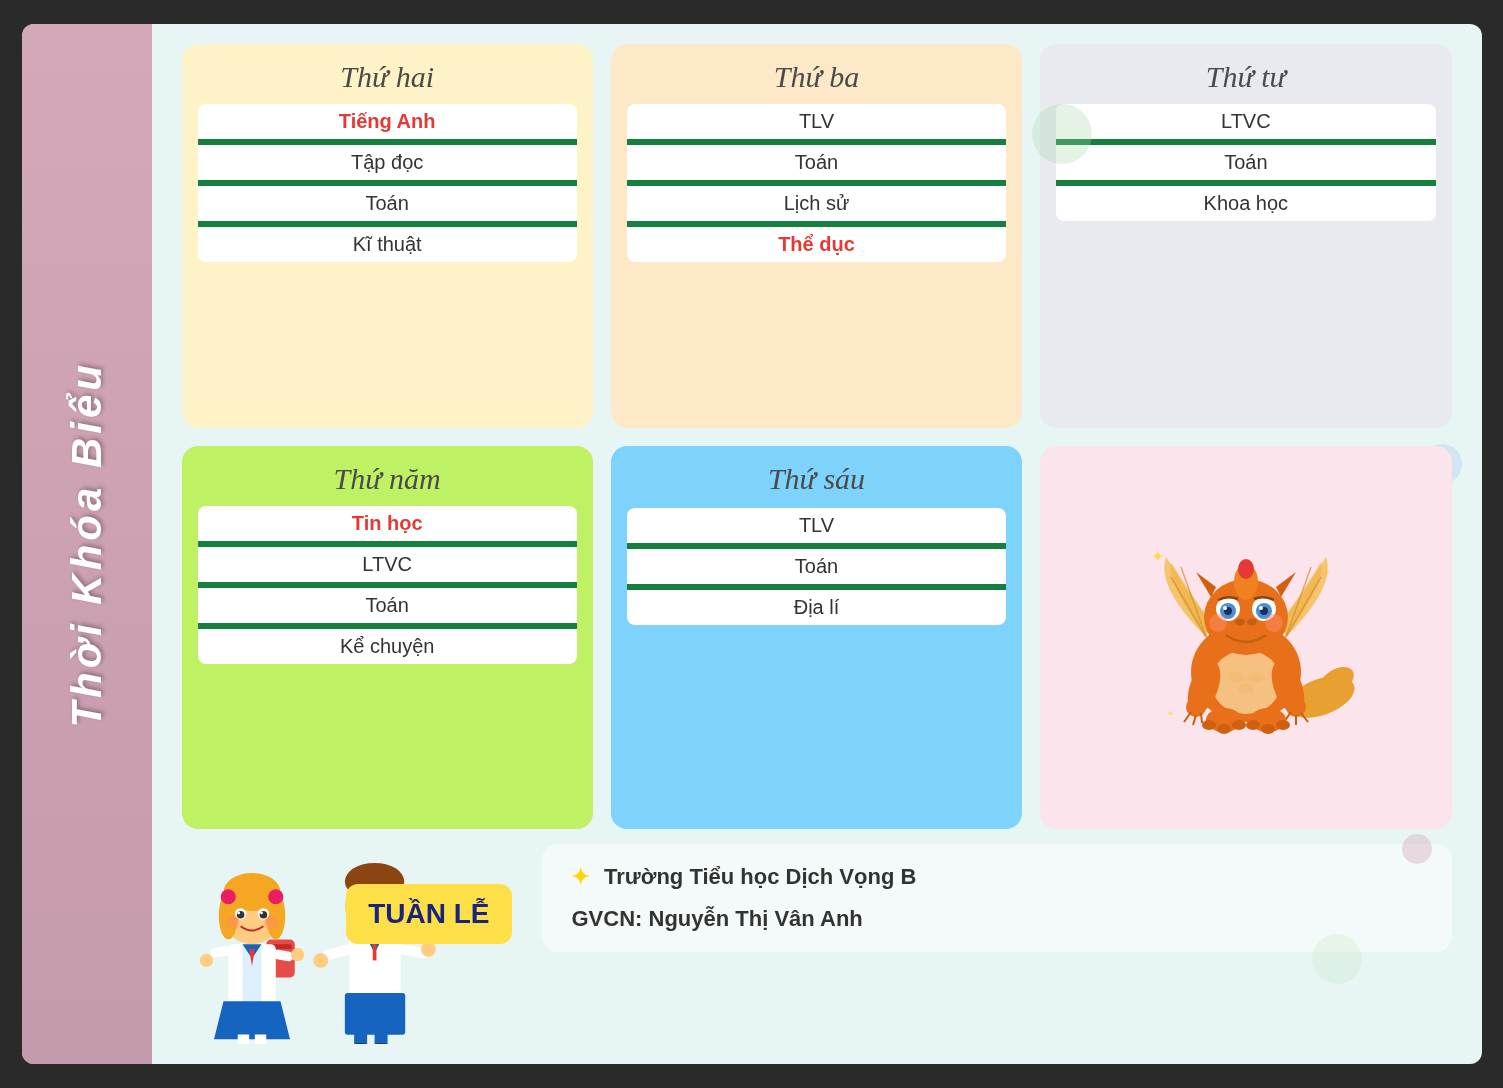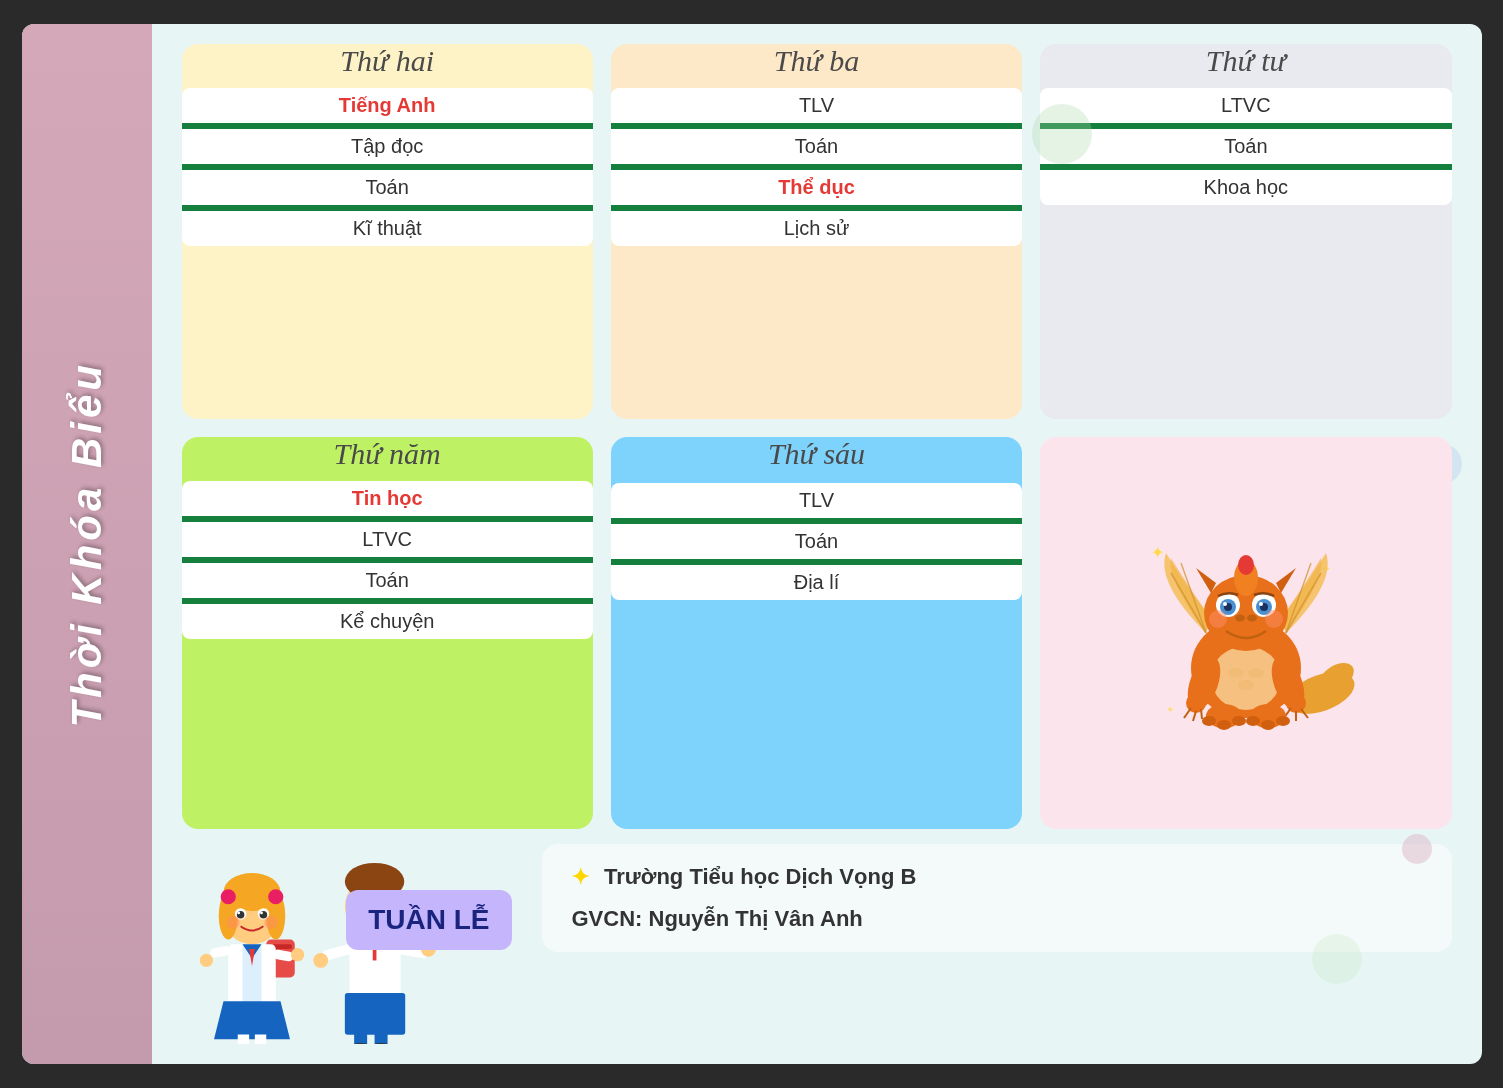--- a/index.html
+++ b/index.html
@@ -60,21 +60,21 @@
     .days-grid {
       display: grid;
       grid-template-columns: 1fr 1fr 1fr;
       grid-template-rows: auto auto;
       gap: 18px;
       flex: 1;
     }
 
     .day-card {
       border-radius: 16px;
-      padding: 0;
+      padding: 16px;
       display: flex;
       flex-direction: column;
       align-items: center;
       gap: 6px;
     }
 
     .day-card.yellow { background: #fef3c7; }
     .day-card.peach  { background: #fde8c8; }
     .day-card.silver { background: #e8eaf0; }
     .day-card.green  { background: #bef264; }
@@ -146,29 +146,28 @@
     .student-boy {
       left: 120px;
       width: 160px;
       height: 195px;
     }
 
     .tuan-le-badge {
       position: absolute;
       right: 10px;
       top: 40px;
-      background: #c4b5fd;
+      background: #fde047;
       border-radius: 12px;
       padding: 14px 22px;
       font-size: 28px;
       font-weight: 900;
       color: #1a237e;
       text-align: center;
       min-width: 140px;
-      margin-top: 6px;
     }
 
     .info-box {
       flex: 1;
       background: rgba(255,255,255,0.5);
       border-radius: 16px;
       padding: 20px 30px;
       display: flex;
       flex-direction: column;
       justify-content: center;
@@ -247,24 +246,24 @@
         <div class="cursive-title">Thứ ba</div>
         <table class="subject-table">
           <tbody>
               <tr>
                 <td>TLV</td>
               </tr>
           <tr>
                 <td>Toán</td>
               </tr>
           <tr>
+                <td>Lịch sử</td>
+              </tr>
+          <tr>
                 <td class="red">Thể dục</td>
-              </tr>
-          <tr>
-                <td>Lịch sử</td>
               </tr>
         </tbody>
           </table>
       </div>
 
       <div class="day-card silver">
         <div class="cursive-title">Thứ tư</div>
         <table class="subject-table">
           <tbody>
               <tr>

